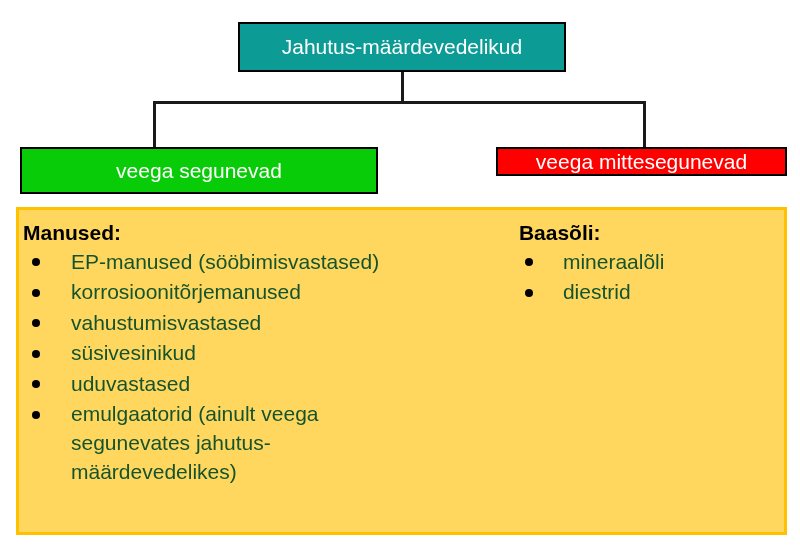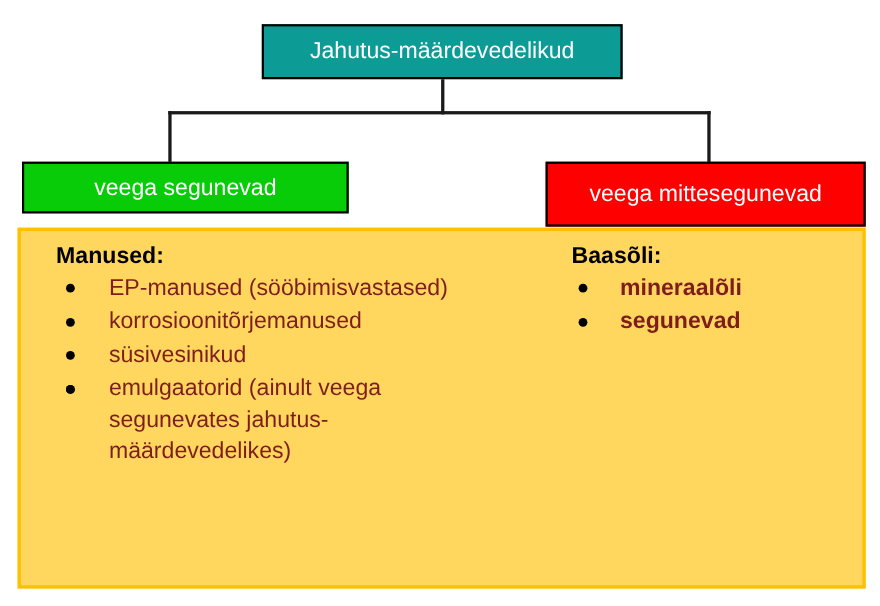--- a/index.html
+++ b/index.html
@@ -39,30 +39,30 @@
     left: 238px;
     top: 22px;
     width: 328px;
     height: 50px;
     background: #0D9B96;
   }
 
   .node-left {
     left: 20px;
     top: 147px;
-    width: 297px;
+    width: 358px;
     height: 47px;
     background: #09CC09;
   }
 
   .node-right {
     left: 496px;
     top: 147px;
     width: 291px;
-    height: 59px;
+    height: 29px;
     background: #FE0000;
   }
 
   
   .connector {
     position: absolute;
     background: #1a1a1a;
   }
   .conn-stem {          
     left: 401px;
@@ -100,59 +100,59 @@
     background: #FFD75E;
     border: 3px solid #FFC000;
     display: flex;
     align-items: flex-start;
   }
 
   .panel-col {
     box-sizing: border-box;
     padding-top: 9px;
   }
-  .panel-col-left  { width: 487px; padding-left: 32px; }
+  .panel-col-left  { width: 487px; padding-left: 4px; }
   .panel-col-right { width: 284px; padding-left: 0px; margin-left: 45px; }
 
   .col-heading {
     font-size: 21px;
     font-weight: bold;
     color: #000000;
     line-height: 1.32;
     margin: 0 0 1px 0;
     white-space: nowrap;
   }
 
   ul.col-list {
     list-style: none;
     margin: 0;
     padding: 0;
   }
   ul.col-list > li {
     position: relative;
-    color: #7f1d1d;
+    color: #14532d;
     font-size: 21px;
     line-height: 1.36;
     padding-left: 48px;
     margin: 0 0 2px 0;
   }
   ul.col-list > li .bullet {
     position: absolute;
     left: 9px;
     top: 0.50em;
     width: 8px;
     height: 8px;
     border-radius: 50%;
     background: #000000;
   }
   .panel-col-right ul.col-list > li { padding-left: 44px; }
   .panel-col-right ul.col-list > li .bullet { left: 6px; }
 
   .li-wrap { display: block; max-width: 330px; }
-  .panel-col-right .li-wrap { max-width: 200px; font-weight: bold; }
+  .panel-col-right .li-wrap { max-width: 200px; }
 </style>
 </head>
 <body>
 
 <div id="diagram">
 
   <div class="connector conn-stem"></div>
   <div class="connector conn-bus"></div>
   <div class="connector conn-drop-left"></div>
   <div class="connector conn-drop-right"></div>
@@ -177,40 +177,45 @@
         <li>
           <span class="bullet"></span>
           <span class="li-wrap">EP-manused (sööbimisvastased)</span>
         </li>
         <li>
           <span class="bullet"></span>
           <span class="li-wrap">korrosioonitõrjemanused</span>
         </li>
         <li>
           <span class="bullet"></span>
+          <span class="li-wrap">vahustumisvastased</span>
+        </li>
+        <li>
+          <span class="bullet"></span>
           <span class="li-wrap">süsivesinikud</span>
         </li>
         <li>
           <span class="bullet"></span>
+          <span class="li-wrap">uduvastased</span>
         </li>
         <li>
           <span class="bullet"></span>
           <span class="li-wrap">emulgaatorid (ainult veega segunevates jahutus-määrdevedelikes)</span>
         </li>
       </ul>
     </div>
 
     <div class="panel-col panel-col-right">
       <div class="col-heading">Baasõli:</div>
       <ul class="col-list">
         <li>
           <span class="bullet"></span>
           <span class="li-wrap">mineraalõli</span>
         </li>
         <li>
           <span class="bullet"></span>
-          <span class="li-wrap">segunevad</span>
+          <span class="li-wrap">diestrid</span>
         </li>
       </ul>
     </div>
 
   </div>
 </div>
 
 </body></html>

